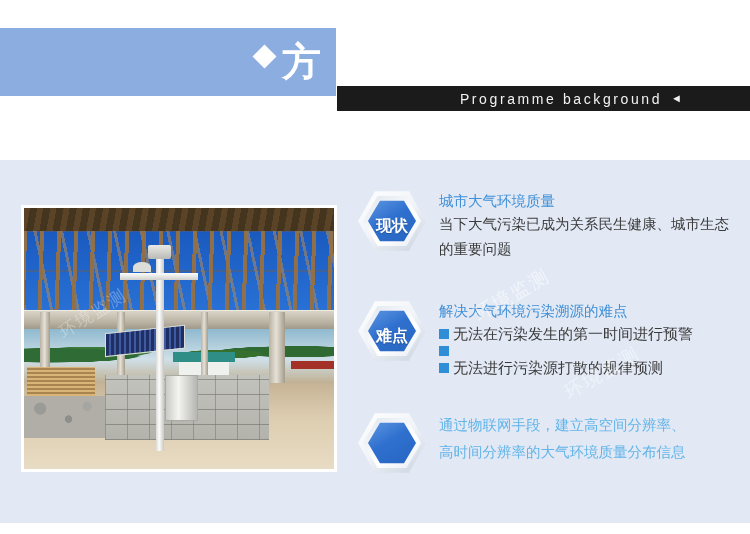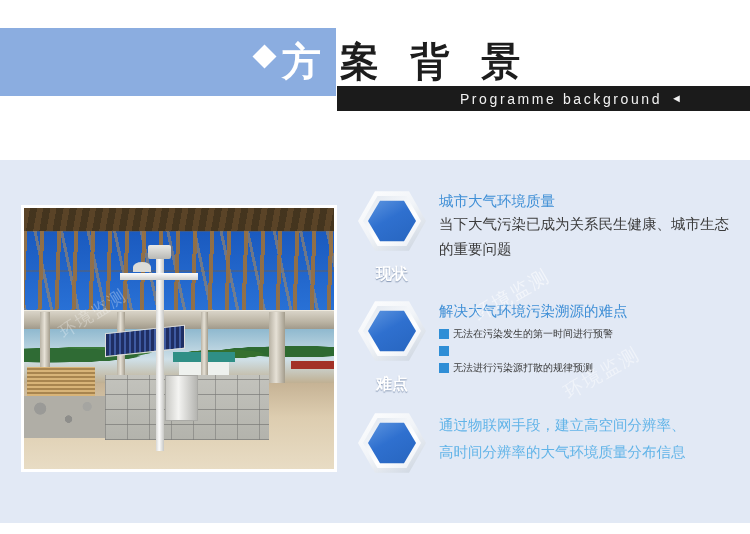--- a/index.html
+++ b/index.html
@@ -283,21 +283,20 @@
     width: 48px; height: 52px;
     display: flex;
     align-items: center;
     justify-content: center;
     font-size: 16px;
     font-weight: bold;
     color: #ffffff;
     letter-spacing: 0px;
     font-family: "DejaVu Sans", "Liberation Sans", sans-serif;
     text-shadow: 0 1px 1px rgba(20,50,100,0.45);
-    margin-top: 48px;
   }
 
   .block-text {
     position: absolute;
     left: 81px;
     top: 0;
     width: 320px;
   }
   .block-heading {
     font-size: 14.5px;
@@ -321,21 +320,21 @@
     white-space: nowrap;
   }
   .bullet-marker {
     width: 10px;
     height: 10px;
     background: #2f8ed6;
     margin-right: 4px;
     flex: 0 0 auto;
   }
   .bullet-text {
-    font-size: 10px;
+    font-size: 15px;
     color: #3b3b3b;
     font-family: "DejaVu Sans", "Liberation Sans", sans-serif;
   }
   .block-line.cyan {
     color: #62b4e8;
     line-height: 27px;
   }
 
   #panel-watermark-1 {
     position: absolute;
@@ -360,21 +359,20 @@
     pointer-events: none;
   }
 </style>
 </head>
 <body>
 
 <div id="header">
   <div id="header-blue-band"></div>
   <div id="header-diamond"></div>
   <div id="header-title-cn-white">方</div>
-  <div id="header-title-cn-dark">案 背 景</div>
   <div id="header-dark-bar">
     <span id="header-subtitle-en">Programme background</span>
     <span id="header-subtitle-arrow">◄</span>
   </div>
 </div>
 
 <div id="content-panel"></div>
 
 <div id="photo-frame">
   <div id="photo">

